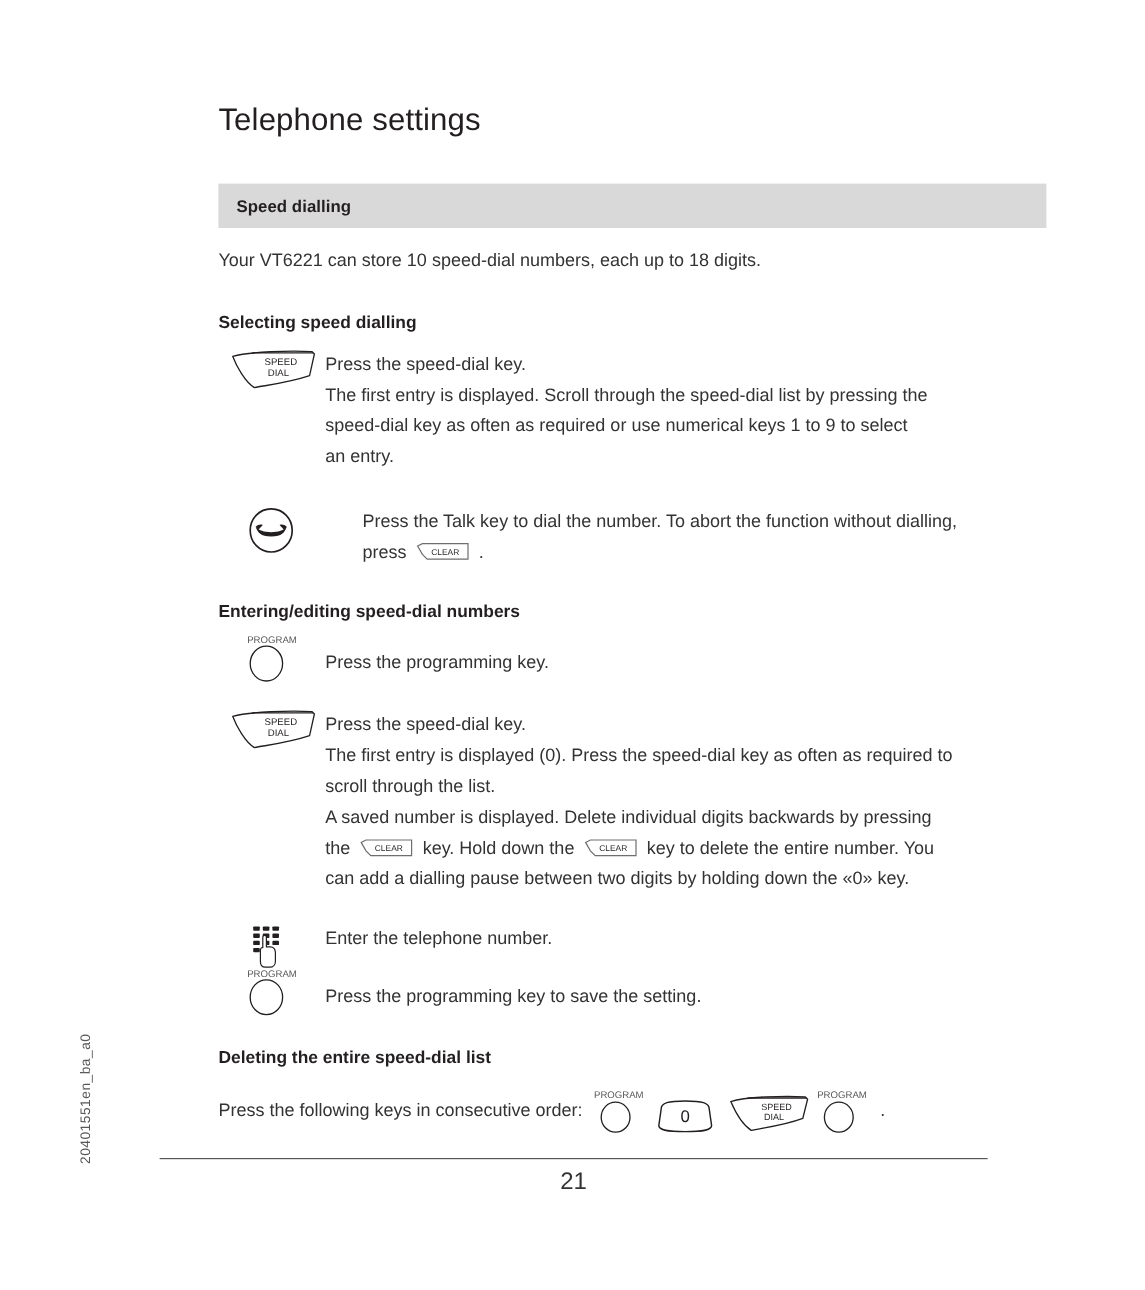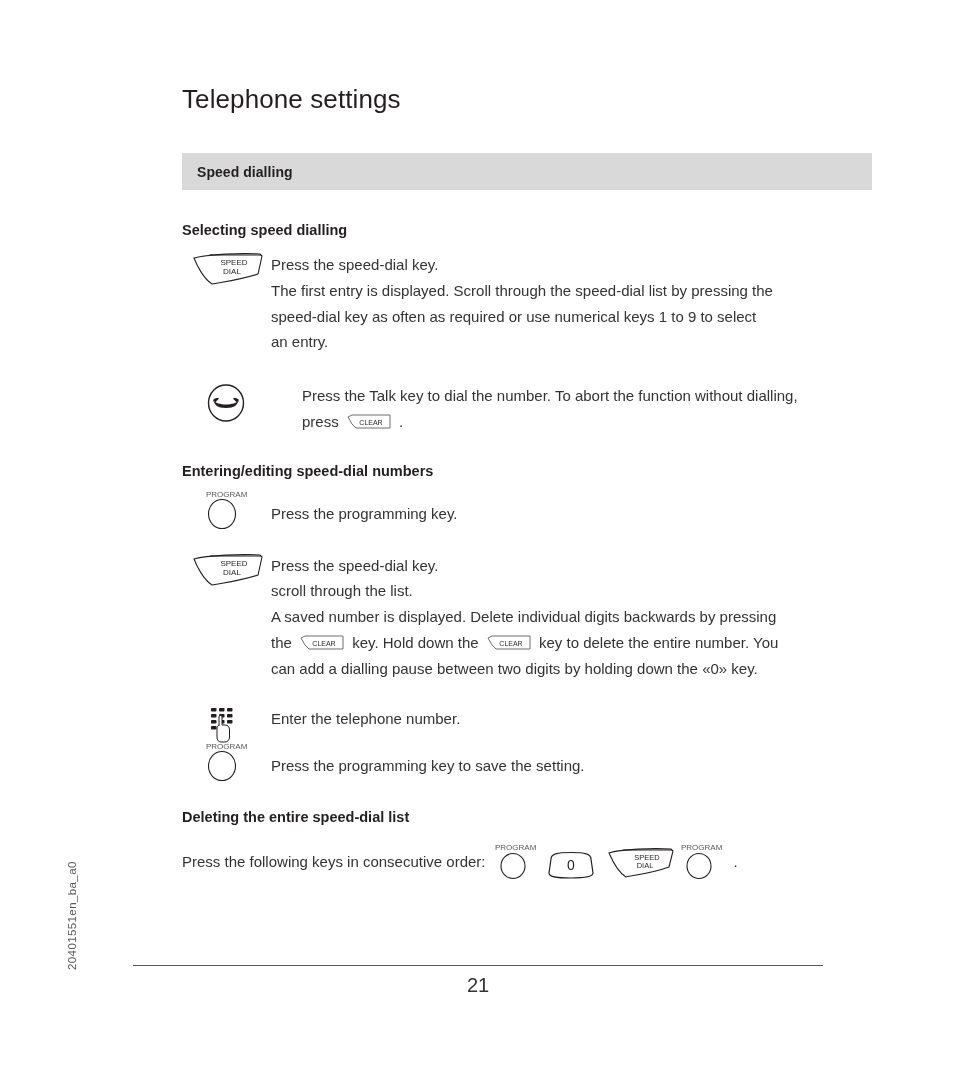--- a/index.html
+++ b/index.html
@@ -199,20 +199,21 @@
   <div class="doc-id">20401551en_ba_a0</div>
 
   <div class="content">
 
     <h1 class="page-title">Telephone settings</h1>
 
     <div class="section-band">
       <span class="band-label">Speed dialling</span>
     </div>
 
+    <p class="intro">Your VT6221 can store 10 speed-dial numbers, each up to 18 digits.</p>
 
     <h2 class="sub">Selecting speed dialling</h2>
 
     <div class="instr" style="margin-top:14px;">
       <div class="keycol">
         <div class="key-speeddial">
           <svg width="72" height="34" viewBox="0 0 72 34">
             <path d="M2 6 C16 2, 50 1, 68 2 L70 4 L66 22 C48 28, 30 30, 20 32 C12 27, 5 14, 2 6 Z" fill="none" stroke="#231f20" stroke-width="1.1"></path>
             <line x1="18" y1="3" x2="69" y2="3" stroke="#231f20" stroke-width="1.1"></line>
             <text x="42" y="13" font-size="8" text-anchor="middle" fill="#231f20">SPEED</text>
@@ -272,20 +273,21 @@
           <svg width="72" height="34" viewBox="0 0 72 34">
             <path d="M2 6 C16 2, 50 1, 68 2 L70 4 L66 22 C48 28, 30 30, 20 32 C12 27, 5 14, 2 6 Z" fill="none" stroke="#231f20" stroke-width="1.1"></path>
             <line x1="18" y1="3" x2="69" y2="3" stroke="#231f20" stroke-width="1.1"></line>
             <text x="42" y="13" font-size="8" text-anchor="middle" fill="#231f20">SPEED</text>
             <text x="40" y="22" font-size="8" text-anchor="middle" fill="#231f20">DIAL</text>
           </svg>
         </div>
       </div>
       <div class="textcol">
         <span class="line">Press the speed-dial key.</span>
+        <span class="line">The first entry is displayed (0). Press the speed-dial key as often as required to</span>
         <span class="line">scroll through the list.</span>
         <span class="line">A saved number is displayed. Delete individual digits backwards by pressing</span>
         <span class="line">
           <span>the </span><span class="key-clear"><svg width="46" height="18" viewBox="0 0 46 18">
                 <path d="M6 2 L44 2 L44 15 L10 15 L6 11 L2 4 Z" fill="none" stroke="#6d6e71" stroke-width="1"></path>
                 <text x="25" y="11.5" font-size="7" text-anchor="middle" fill="#231f20">CLEAR</text>
               </svg></span><span> key. Hold down the </span><span class="key-clear"><svg width="46" height="18" viewBox="0 0 46 18">
                 <path d="M6 2 L44 2 L44 15 L10 15 L6 11 L2 4 Z" fill="none" stroke="#6d6e71" stroke-width="1"></path>
                 <text x="25" y="11.5" font-size="7" text-anchor="middle" fill="#231f20">CLEAR</text>
               </svg></span><span> key to delete the entire number. You</span>

